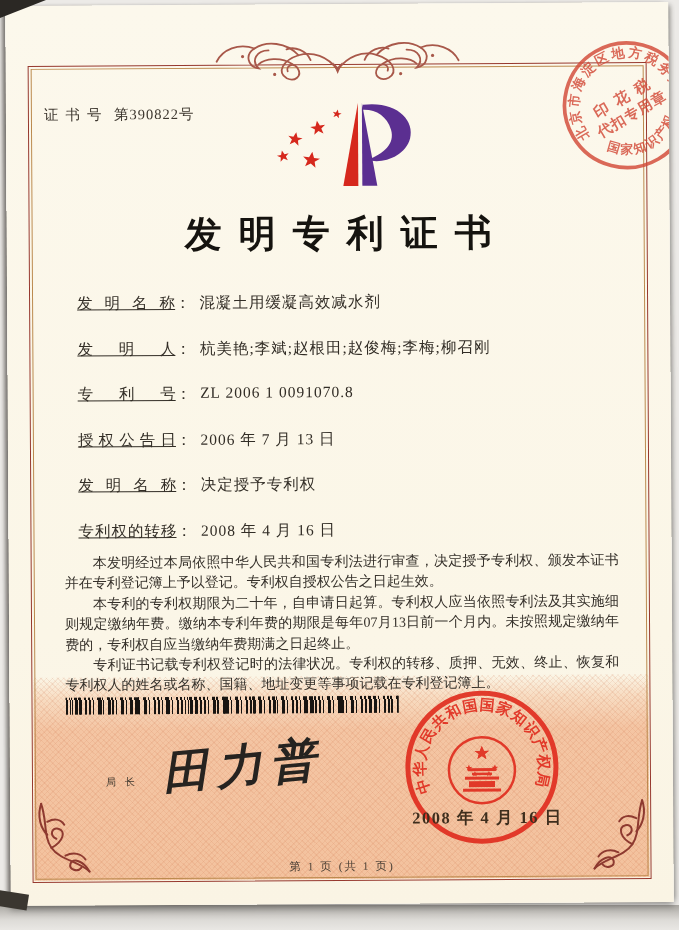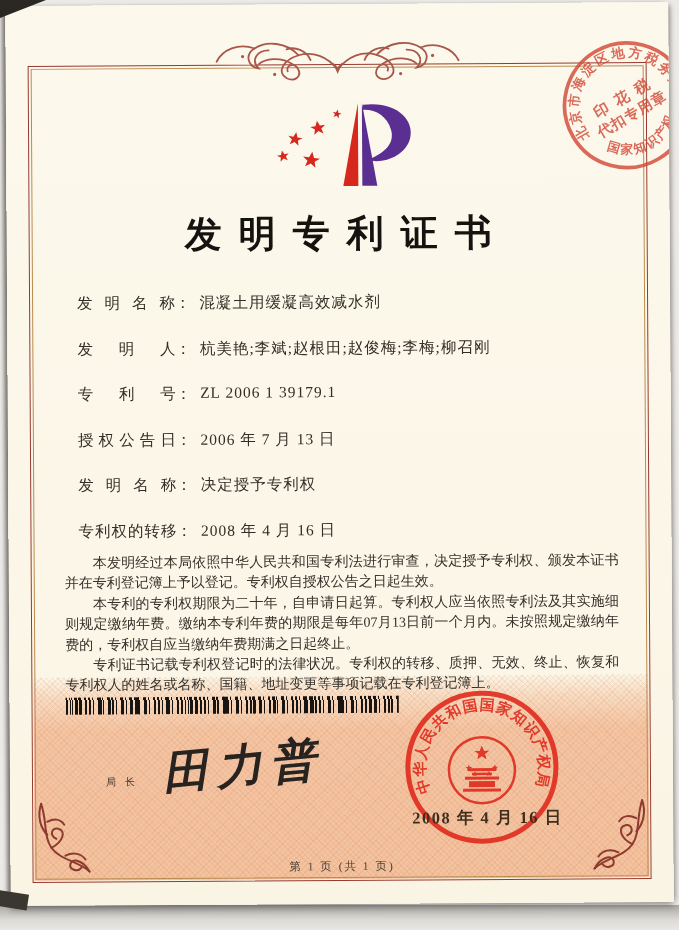--- a/index.html
+++ b/index.html
@@ -44,21 +44,21 @@
 
   .logo { position:absolute; left:264px; top:94px; }
 
   .tax-stamp { position:absolute; left:546px; top:28px; z-index:7; opacity:.82; }
 
   .title { position:absolute; left:0; right:0; top:205px; text-align:center;
     font-size:37px; font-weight:bold; color:#15130f; letter-spacing:17px; text-indent:17px; }
 
   .fields { position:absolute; left:70px; top:288px; right:50px; }
   .field-row { height:45.6px; font-size:15.5px; color:#322d26; white-space:nowrap; }
-  .field-row .flabel { display:inline-block; width:98px; text-align:justify; text-align-last:justify; vertical-align:top; }
+  .field-row .flabel { display:inline-block; width:98px; text-align:justify; text-align-last:justify; vertical-align:top;text-decoration:underline; }
   .field-row .fcolon { display:inline-block; vertical-align:top; }
   .field-row .fvalue { display:inline-block; margin-left:9px; letter-spacing:1px; vertical-align:top; }
 
   .legal { position:absolute; left:56px; top:548px; width:554px; font-size:14px;
     line-height:20.4px; color:#35302a; text-align:justify; }
   .legal p { text-indent:2em; }
 
   .barcode { position:absolute; left:56px; top:692px; width:333px; height:17px;
     background:
       repeating-linear-gradient(90deg, transparent 0 6px, #181411 6px 7px, transparent 7px 13px, #181411 13px 16px, transparent 16px 29px),
@@ -122,20 +122,24 @@
         <path d="M16,50 C28,44 31,33 23,31 C16,29 14,38 21,41"></path>
         <path d="M54,74 C48,63 37,60 35,66 C33,72 42,75 46,70"></path>
         <path d="M6,6 C2,18 5,30 12,37"></path>
         <path d="M12,24 C20,20 26,22 29,27"></path>
         <path d="M30,58 C38,54 46,56 50,62"></path>
       </g>
     </svg>
 
     <div class="content">
 
+      <div class="cert-no">
+        <span class="lbl">证书号</span>
+        <span class="val">第390822号</span>
+      </div>
 
       <svg class="logo" width="148" height="102" viewBox="0 0 148 102">
         <defs>
           <path id="star" d="M0,-10 L2.94,-3.09 10,-3.09 4.26,1.18 6.18,8.09 0,3.82 -6.18,8.09 -4.26,1.18 -10,-3.09 -2.94,-3.09 Z"></path>
         </defs>
         <g fill="#d6281d">
           <use href="#star" transform="translate(67,16) scale(0.45) rotate(12)"></use>
           <use href="#star" transform="translate(48,30) scale(0.75) rotate(-8)"></use>
           <use href="#star" transform="translate(25,41) scale(0.72) rotate(10)"></use>
           <use href="#star" transform="translate(13,58) scale(0.60) rotate(-12)"></use>
@@ -167,21 +171,21 @@
       <div class="title">发明专利证书</div>
 
       <div class="fields">
         <div class="field-row">
           <span class="flabel">发明名称</span><span class="fcolon">：</span><span class="fvalue">混凝土用缓凝高效减水剂</span>
         </div>
         <div class="field-row">
           <span class="flabel">发明人</span><span class="fcolon">：</span><span class="fvalue">杭美艳;李斌;赵根田;赵俊梅;李梅;柳召刚</span>
         </div>
         <div class="field-row">
-          <span class="flabel">专利号</span><span class="fcolon">：</span><span class="fvalue">ZL 2006 1 39179.1</span>
+          <span class="flabel">专利号</span><span class="fcolon">：</span><span class="fvalue">ZL 2006 1 0091070.8</span>
         </div>
         <div class="field-row">
           <span class="flabel">授权公告日</span><span class="fcolon">：</span><span class="fvalue">2006 年 7 月 13 日</span>
         </div>
         <div class="field-row">
           <span class="flabel">发明名称</span><span class="fcolon">：</span><span class="fvalue">决定授予专利权</span>
         </div>
         <div class="field-row">
           <span class="flabel">专利权的转移</span><span class="fcolon">：</span><span class="fvalue">2008 年 4 月 16 日</span>
         </div>

